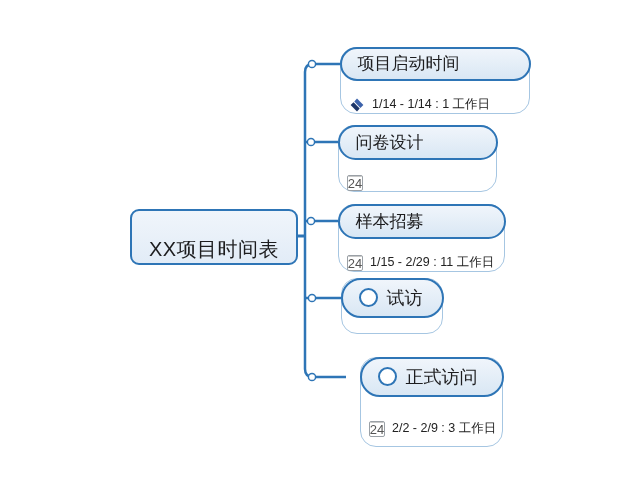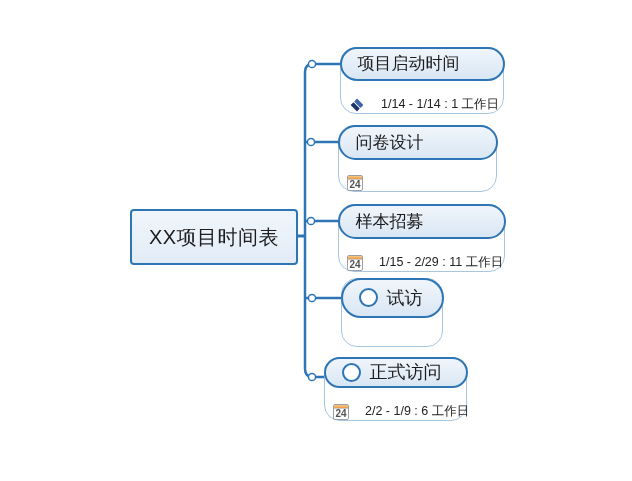--- a/index.html
+++ b/index.html
@@ -11,40 +11,40 @@
   }
   #canvas { position:absolute; inset:0; width:632px; height:481px; }
 
   
   #connectors { position:absolute; left:0; top:0; z-index:1; }
 
   
   .root-node {
     position:absolute; left:130px; top:209px; width:168px; height:56px;
     box-sizing:border-box;
-    border:2px solid #2e75b6; border-radius:4px;
+    border:2px solid #2e75b6; border-radius:9px;
     background:linear-gradient(180deg,#f0f5fb 0%,#e2ecf7 100%);
-    display:flex; align-items:center; justify-content:center;
+    display:flex; align-items:flex-end; justify-content:center;
     font-size:20px; color:#1d1d1f; letter-spacing:0.5px;
     z-index:2;
   }
 
   
   .node {
     position:absolute; box-sizing:border-box;
     border:1.5px solid #a6c6e2; border-radius:16px;
     background:#ffffff;
     display:flex; flex-direction:column;
     z-index:2;
   }
-  .n1 { left:340px; top:47px;  width:164px; height:67px; }
+  .n1 { left:340px; top:47px;  width:190px; height:67px; }
   .n2 { left:338px; top:125px; width:159px; height:67px;justify-content:flex-end; }
   .n3 { left:338px; top:204px; width:167px; height:68px; }
-  .n4 { left:341px; top:278px; width:102px; height:69px; }
-  .n5 { left:324px; top:357px; width:143px; height:64px; }
+  .n4 { left:341px; top:278px; width:102px; height:56px; }
+  .n5 { left:360px; top:357px; width:143px; height:90px; }
 
   .topic {
     box-sizing:border-box;
     margin:-1.5px -1.5px 0 -1.5px;
     height:37px;
     border:2.5px solid #2e75b6; border-radius:19px;
     background:linear-gradient(180deg,#f0f5fb 0%,#d9e7f4 100%);
     display:flex; align-items:center;
     padding:0 10px 0 16px; gap:9px;
     font-size:17px; color:#1d1d1f;
@@ -53,41 +53,41 @@
   .n4 .topic, .n5 .topic { height:40px; border-radius:21px; font-size:18px; }
 
   .progress-circle {
     width:15px; height:15px; flex:0 0 auto;
     border:2px solid #2e75b6; border-radius:50%;
     background:#ffffff;
   }
 
   .info {
     flex:1; display:flex; align-items:center;
-    padding:0 6px 0 8px; gap:16px;
+    padding:0 6px 0 8px; gap:7px;
     font-size:12.5px; color:#222;
     white-space:nowrap;
     margin-top:15px;
   }
   .icon { width:16px; height:16px; flex:0 0 auto; display:inline-flex; }
 
   
   .calendar {
     box-sizing:border-box; width:16px; height:16px;
     border:1px solid #9aa0a6; border-radius:2px;
     background:#ffffff; overflow:hidden;
     display:flex; flex-direction:column;
   }
   .calendar .cal-head {
     height:5px; background:linear-gradient(180deg,#f6c98c 0%,#ec9c43 100%);
     border-bottom:1px solid #c8c8c8;
   }
   .calendar .cal-day {
     flex:1; display:flex; align-items:center; justify-content:center;
-    font-size:10px; font-weight:bold; color:#555; line-height:1;
+    font-size:13px; font-weight:normal; color:#555; line-height:1;
   }
 </style>
 </head>
 <body>
 
 <div id="canvas">
 
   <svg id="connectors" width="632" height="481" viewBox="0 0 632 481">
     <path d="M342 64 H313 Q305 64 305 72 V369 Q305 377 313 377 H346" fill="none" stroke="#2e75b6" stroke-width="2.5"></path>
     <path d="M297 236 H305" fill="none" stroke="#2e75b6" stroke-width="3"></path>
@@ -155,17 +155,17 @@
   <div class="node n5">
     <div class="topic">
       <span class="progress-circle"></span>
       <span>正式访问</span>
     </div>
     <div class="info">
       <span class="icon calendar">
         <span class="cal-head"></span>
         <span class="cal-day">24</span>
       </span>
-      <span>2/2 - 1/9 : 6 工作日</span>
+      <span>2/2 - 2/9 : 3 工作日</span>
     </div>
   </div>
 
 </div>
 
 </body></html>

